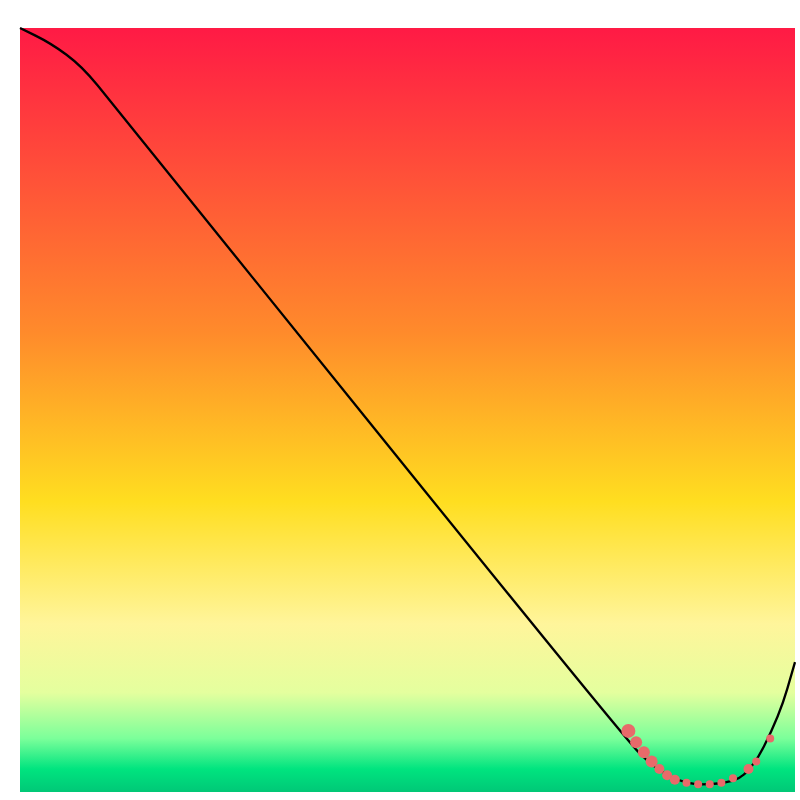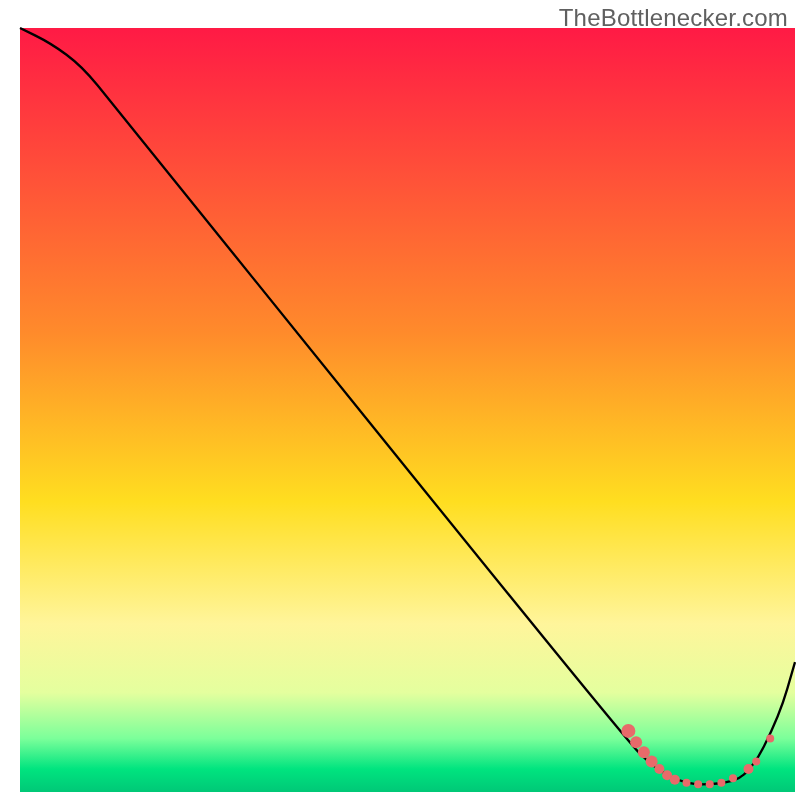--- a/index.html
+++ b/index.html
@@ -31,21 +31,20 @@
     left: 0;
     top: 0;
     width: 800px;
     height: 800px;
   }
 </style>
 </head>
 <body>
 
 <div class="stage">
-  <div class="watermark">TheBottlenecker.com</div>
 
   <svg class="plot" viewBox="0 0 800 800" preserveAspectRatio="none">
     <defs>
       <linearGradient id="bg-grad" x1="0" y1="0" x2="0" y2="1">
           <stop offset="0%" stop-color="#ff1a45"></stop>
           <stop offset="40%" stop-color="#ff8b2b"></stop>
           <stop offset="62%" stop-color="#ffde20"></stop>
           <stop offset="78%" stop-color="#fff59b"></stop>
           <stop offset="87%" stop-color="#e4ff9e"></stop>
           <stop offset="93%" stop-color="#7bff9a"></stop>

